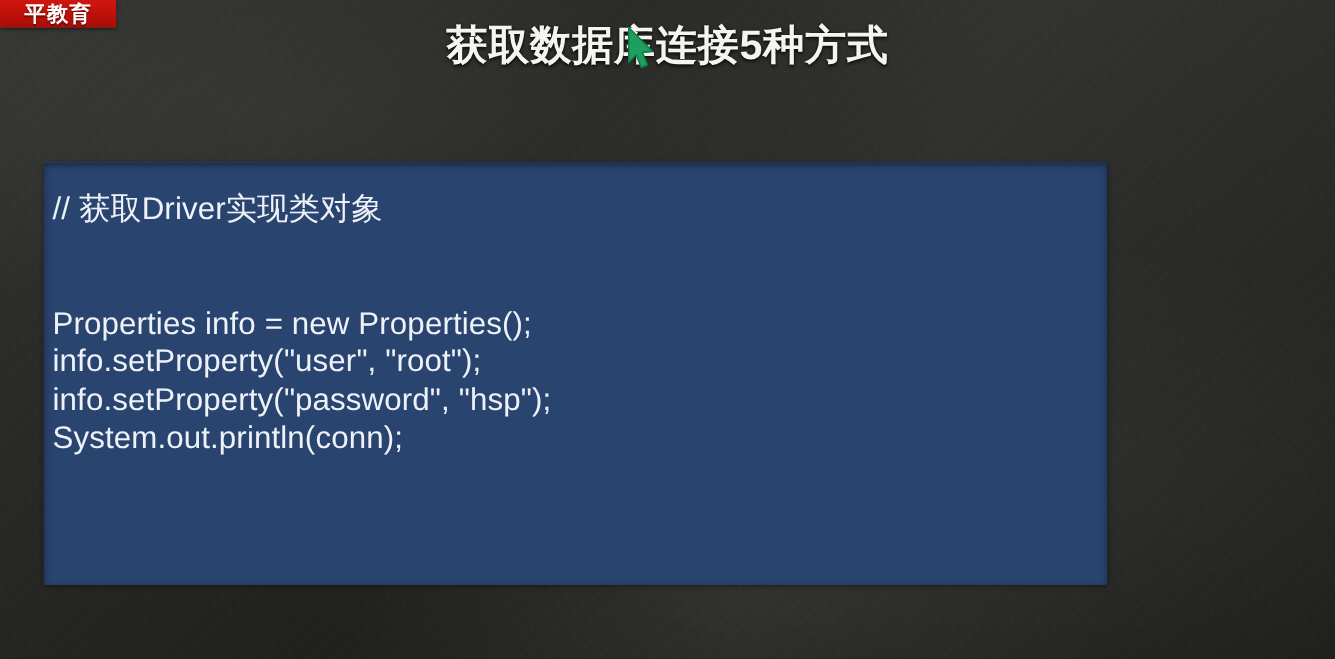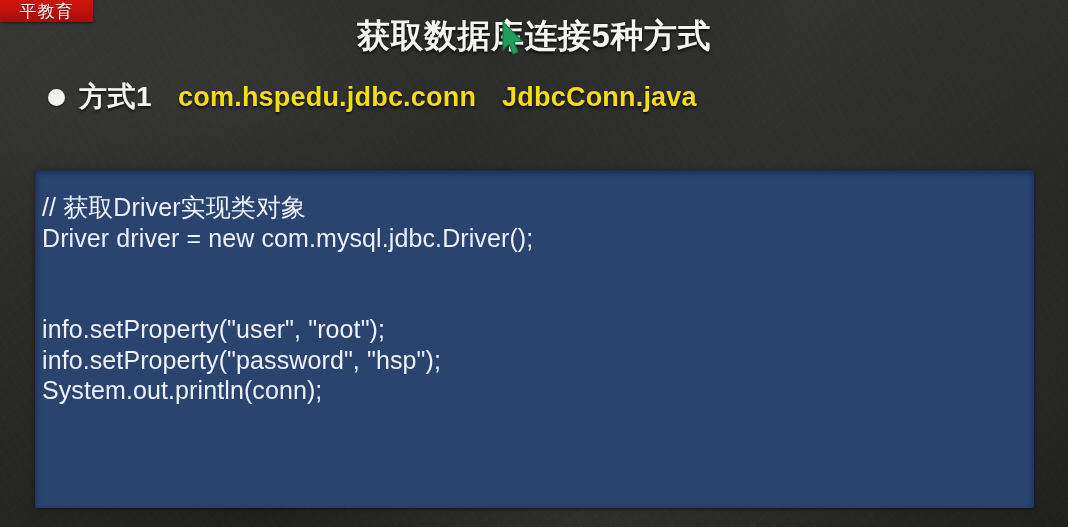--- a/index.html
+++ b/index.html
@@ -35,21 +35,21 @@
     background: linear-gradient(180deg, #d21b12 0%, #c9130c 45%, #a80d08 100%);
     box-shadow: 0 1px 3px rgba(0,0,0,0.55);
     display: flex;
     align-items: flex-end;
     justify-content: center;
     overflow: hidden;
   }
   .logo-badge-text {
     color: #ffffff;
     font-size: 17px;
-    font-weight: normal;
+    font-weight: bold;
     letter-spacing: 1px;
     line-height: 1;
     padding-bottom: 2px;
     text-shadow: 0 1px 1px rgba(0,0,0,0.4);
     white-space: nowrap;
   }
 
   
   .slide-title {
     position: absolute;
@@ -117,28 +117,27 @@
     letter-spacing: 0.2px;
     text-shadow: 0 2px 3px rgba(0,0,0,0.7);
     white-space: nowrap;
   }
 
   
   .code-block {
     position: absolute;
     left: 35px;
     top: 130px;
-    width: 999px;
+    width: 851px;
     height: 338px;
     background: #2a4470;
     box-shadow: 0 2px 6px rgba(0,0,0,0.45) inset, 0 1px 4px rgba(0,0,0,0.5);
     box-sizing: border-box;
     padding: 22px 0 0 7px;
     overflow: hidden;
-    margin-top: 40px;
   }
   .code-line {
     color: #eef2f8;
     font-size: 25px;
     line-height: 30.5px;
     white-space: pre;
     letter-spacing: 0.1px;
     font-family: "Liberation Sans", "DejaVu Sans", sans-serif;
     font-weight: normal;
   }
@@ -156,30 +155,24 @@
   </div>
 
   <div class="slide-title">获取数据库连接5种方式</div>
 
   <div class="green-cursor">
     <svg width="30" height="40" viewBox="0 0 30 40" xmlns="http://www.w3.org/2000/svg">
       <path d="M6 2 L6 30 L12 24 L16 34 L21 32 L17 22 L25 21 Z" fill="#1f9e5e" stroke="#0f7a45" stroke-width="1.2" stroke-linejoin="round"></path>
     </svg>
   </div>
 
-  <div class="subtitle-row">
-    <span class="bullet-dot"></span>
-    <span class="subtitle-label">方式1</span>
-    <span class="subtitle-pkg">com.hspedu.jdbc.conn</span>
-    <span class="subtitle-file">JdbcConn.java</span>
-  </div>
 
   <div class="code-block">
     <div class="code-line">// 获取Driver实现类对象</div>
-    <div class="code-line">Driver driver = new com.mysql.jdbc.Driver();</div>
     <div class="code-line blank">&nbsp;</div>
     <div class="code-line blank">&nbsp;</div>
+    <div class="code-line">Properties info = new Properties();</div>
     <div class="code-line">info.setProperty("user", "root");</div>
     <div class="code-line">info.setProperty("password", "hsp");</div>
     <div class="code-line">System.out.println(conn);</div>
   </div>
 
 </div>
 
 </body></html>

